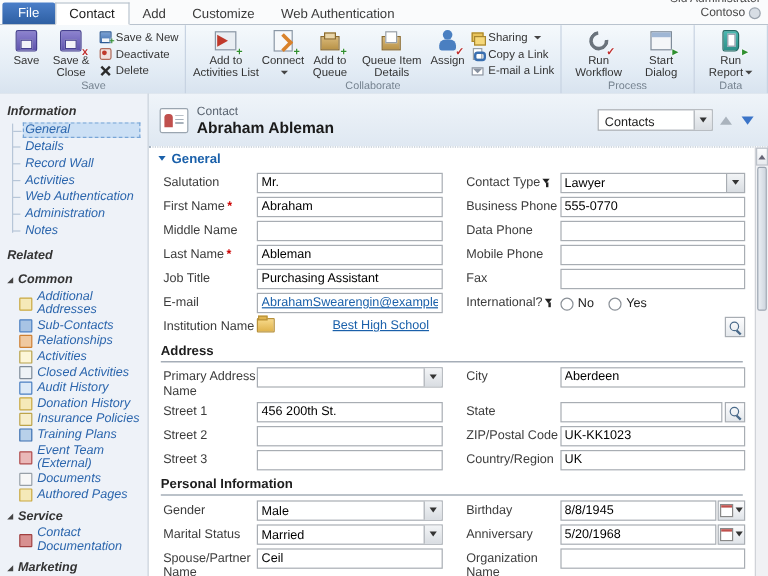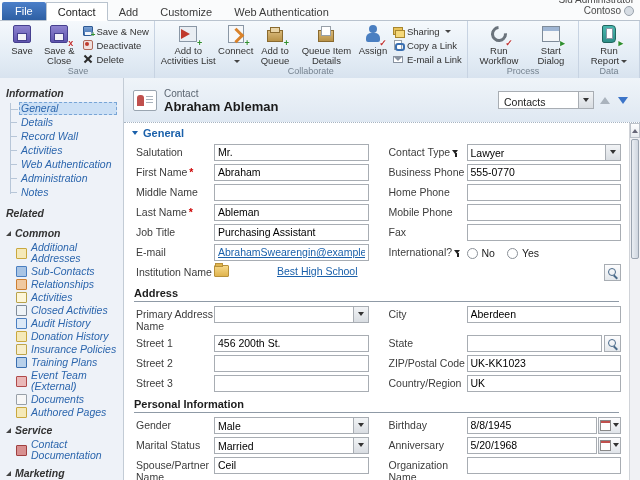--- a/index.html
+++ b/index.html
@@ -449,21 +449,21 @@
             </div>
           </div>
           <div class="frow">
             <div class="fcell">
               <div class="flabel"><span>Middle Name</span></div>
               <div class="fctrl">
                 <input class="tin" style="">
               </div>
             </div>
             <div class="fcell">
-              <div class="flabel"><span>Home Phone</span></div>
+              <div class="flabel"><span>Data Phone</span></div>
               <div class="fctrl">
                 <input class="tin" style="">
               </div>
             </div>
           </div>
           <div class="frow">
             <div class="fcell">
               <div class="flabel"><span>Last Name</span><span class="req">*</span></div>
               <div class="fctrl">
                 <input class="tin" value="Ableman" style="">

